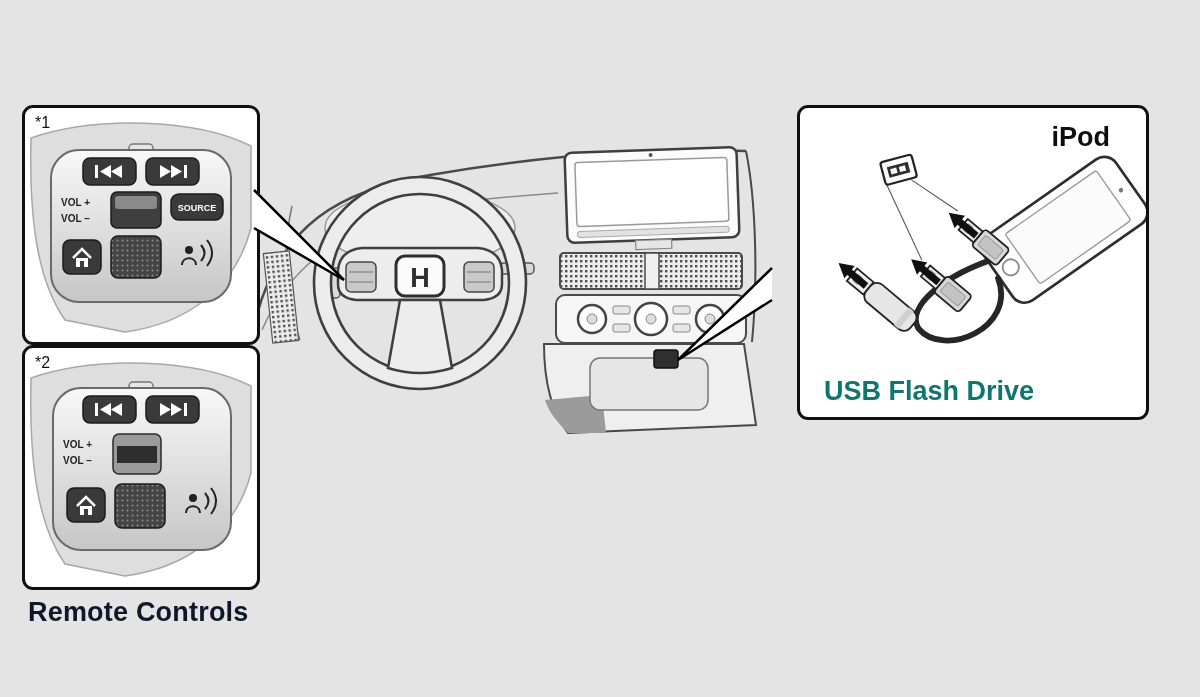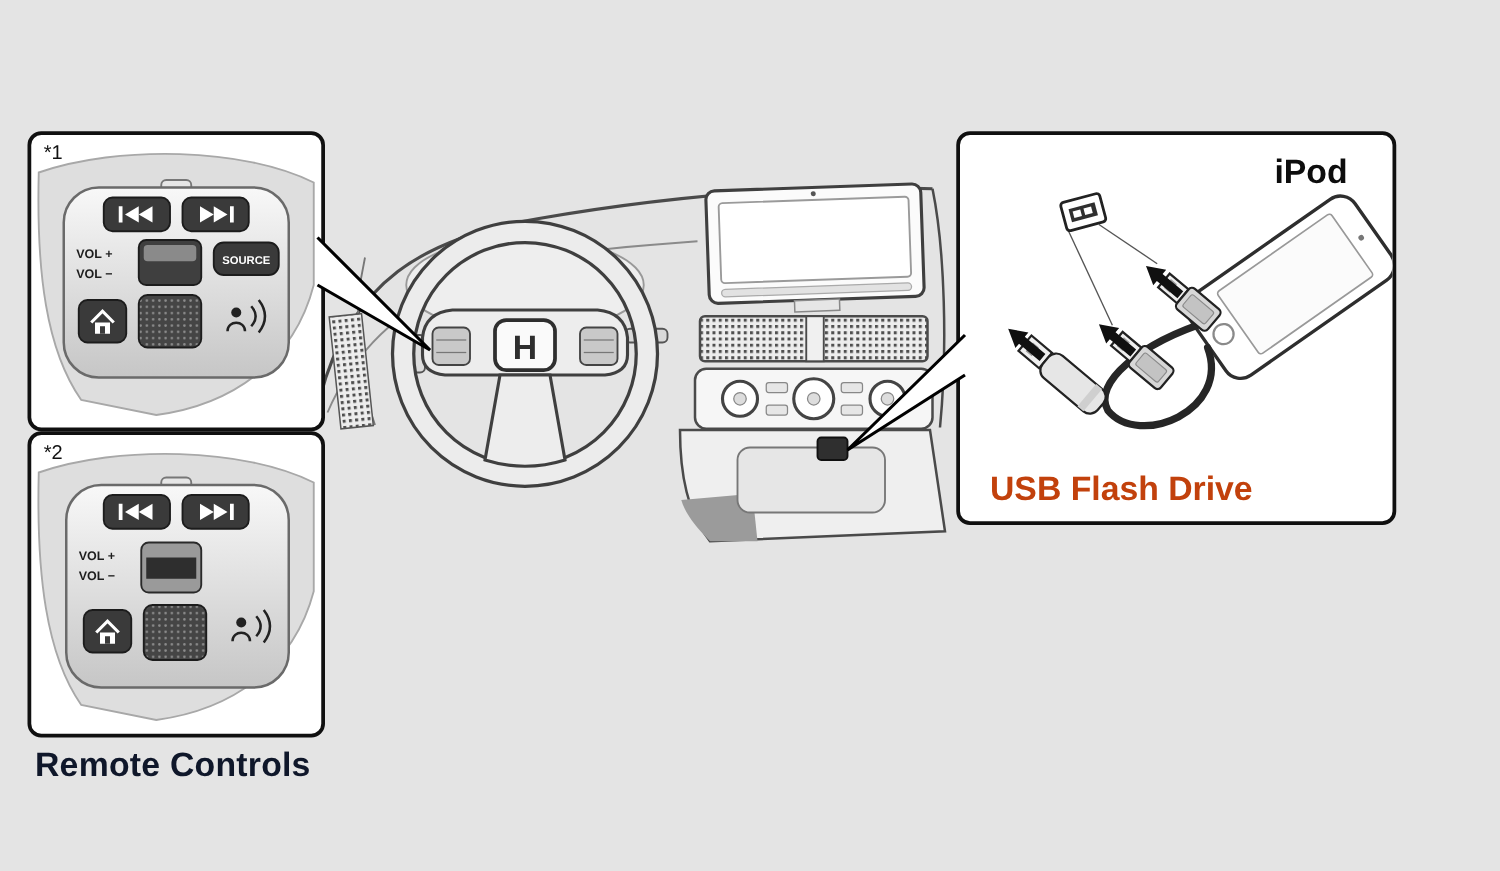--- a/index.html
+++ b/index.html
@@ -6,21 +6,21 @@
   .stage{position:relative;width:1200px;height:697px;background:#e4e4e4;overflow:hidden;}
   .layer{position:absolute;left:0;top:0;width:1200px;height:697px;}
   .pointer-layer{pointer-events:none;z-index:5;}
   .art-layer{z-index:1;}
   .callout{position:absolute;background:#ffffff;border:3px solid #101010;border-radius:11px;box-sizing:border-box;z-index:3;}
   .tag{position:absolute;top:6px;left:10px;font-size:16px;color:#111;z-index:4;}
   .pad-svg{position:absolute;left:0;top:0;width:100%;height:100%;}
   .caption{position:absolute;font-weight:700;color:#0f172a;z-index:6;}
   #remote-caption{left:28px;top:597px;font-size:27px;letter-spacing:.2px;}
   #ipod-label{position:absolute;top:14px;right:36px;font-size:27px;font-weight:700;color:#0d0d0d;z-index:4;}
-  #usb-label{position:absolute;left:24px;bottom:10px;font-size:27px;font-weight:700;color:#c2410c;z-index:4;}
+  #usb-label{position:absolute;left:24px;bottom:10px;font-size:27px;font-weight:700;color:#0f766e;z-index:4;}
   svg text{font-family:"Liberation Sans",sans-serif;}
 </style>
 </head>
 <body>
 
 <div class="stage">
 
   <svg class="layer art-layer" viewBox="0 0 1200 697">
     <defs>
       <pattern id="vent" width="5" height="5" patternUnits="userSpaceOnUse">
@@ -212,21 +212,21 @@
       <rect x="90" y="136" width="50" height="44" rx="7" fill="url(#knurl)" stroke="#1c1c1c" stroke-width="1.5"></rect>
       <g stroke="#222" fill="none" stroke-width="2">
         <circle cx="168" cy="150" r="4" fill="#222" stroke="none"></circle>
         <path d="M161,165 C161,156 175,156 175,165"></path>
         <path d="M180,145 Q187,153 180,161"></path>
         <path d="M186,140 Q196,153 186,166"></path>
       </g>
     </svg>
   </div>
 
-  <div class="callout" style="left:765px;top:105px;width:352px;height:315px;">
+  <div class="callout" style="left:797px;top:105px;width:352px;height:315px;">
     <div id="ipod-label">iPod</div>
     <div id="usb-label">USB Flash Drive</div>
     <svg class="pad-svg" viewBox="0 0 386 309">
 
       <g stroke="#555" stroke-width="1.2">
         <line x1="96" y1="66" x2="136" y2="152"></line>
         <line x1="124" y1="62" x2="176" y2="97"></line>
       </g>
 
       <g transform="rotate(-15 110 51)">

